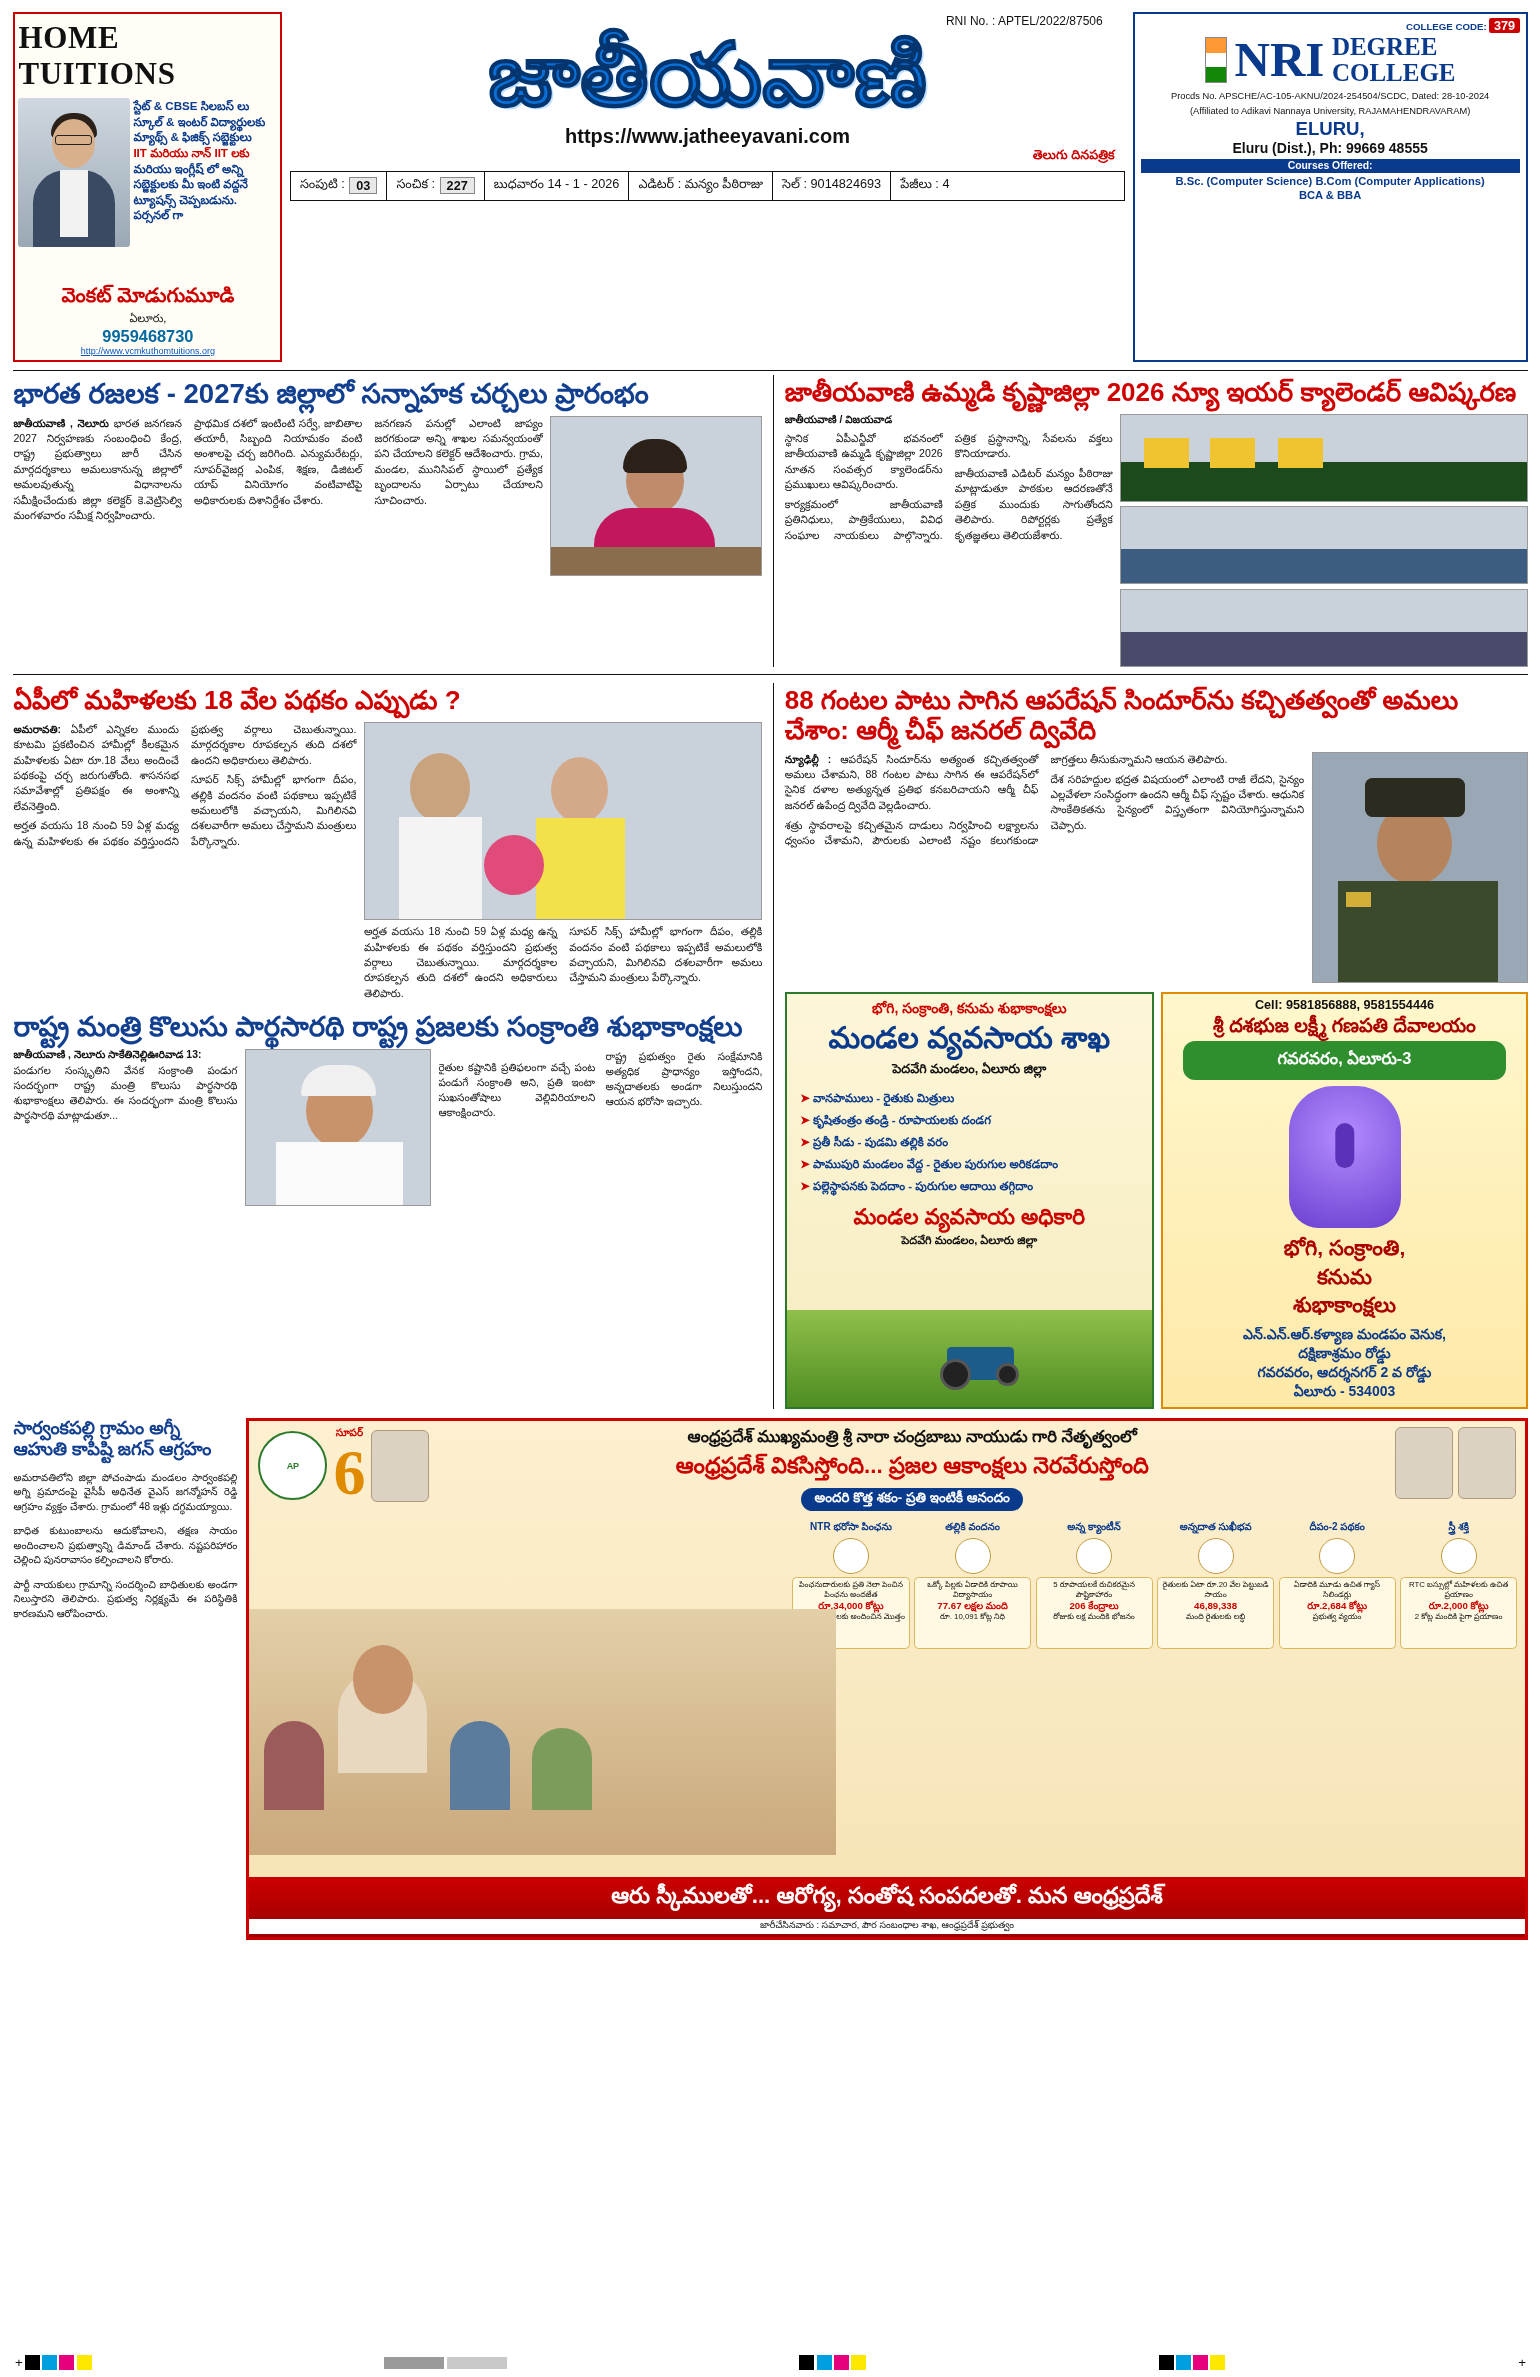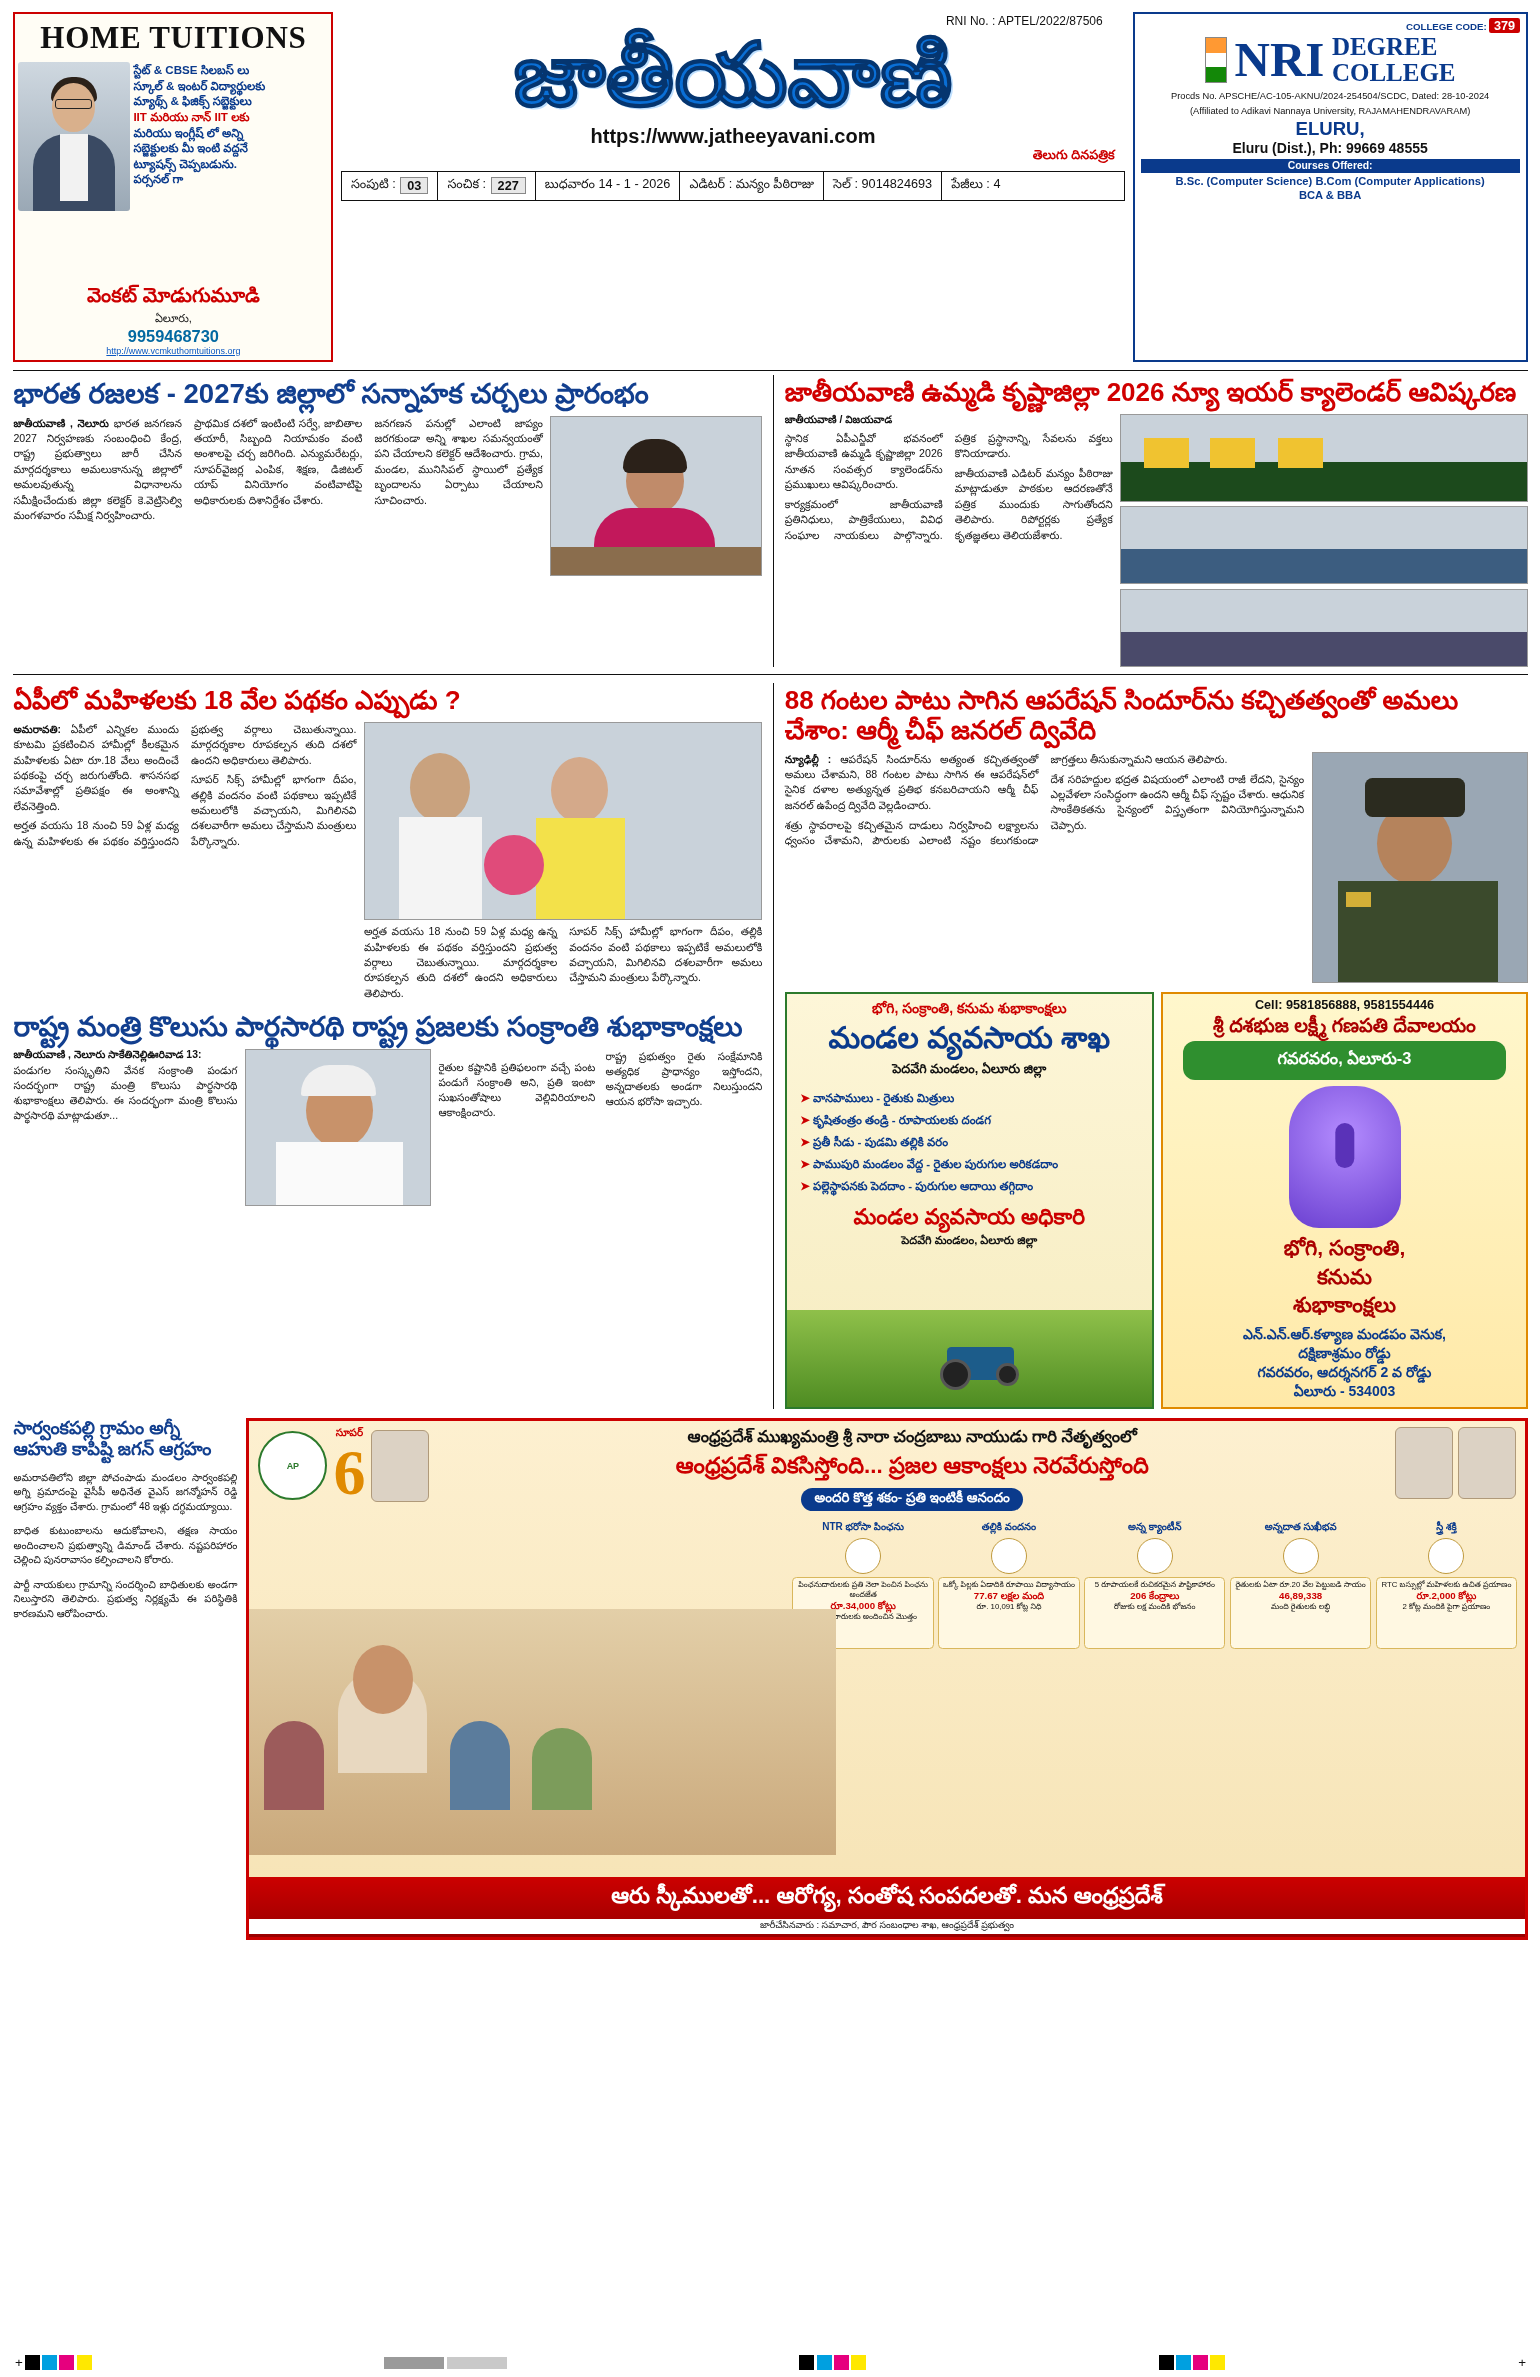--- a/index.html
+++ b/index.html
@@ -10,21 +10,21 @@
     font-family:"Liberation Sans", sans-serif;
     color:#111;
     position:relative;
     overflow:hidden;
   }
   .page { position:relative; width:1541px; height:2377px; padding:12px 13.4px; }
 
   
   .masthead { display:flex; align-items:stretch; gap:7.5px; height:350px; }
   .ad-left {
-    width:320px; border:2.2px solid #c00; position:relative; background:#fffdf5;
+    width:269px; border:2.2px solid #c00; position:relative; background:#fffdf5;
     display:flex; flex-direction:column; align-items:center; padding:4.5px 3px;
   }
   .ad-left .ht-title {
     font-family:"Liberation Serif", serif; font-weight:bold; font-size:31px;
     letter-spacing:0.7px; color:#111; margin:1.5px 0 3px;
   }
   .ad-left-body { display:flex; width:100%; gap:3px; flex:1; }
   .ad-photo {
     width:112px; height:149px; border-radius:3px;
     background:linear-gradient(#cfd8e0,#9aa8b5);
@@ -454,20 +454,29 @@
             <div>రోజుకు లక్ష మందికి భోజనం</div>
           </div>
         </div>
         <div class="scheme">
           <div class="nm">అన్నదాత సుఖీభవ</div>
           <div class="ic"></div>
           <div class="dt">
             <div>రైతులకు ఏటా రూ.20 వేల పెట్టుబడి సాయం</div>
             <div class="amt">46,89,338</div>
             <div>మంది రైతులకు లబ్ధి</div>
+          </div>
+        </div>
+        <div class="scheme">
+          <div class="nm">దీపం-2 పథకం</div>
+          <div class="ic"></div>
+          <div class="dt">
+            <div>ఏడాదికి మూడు ఉచిత గ్యాస్ సిలిండర్లు</div>
+            <div class="amt">రూ.2,684 కోట్లు</div>
+            <div>ప్రభుత్వ వ్యయం</div>
           </div>
         </div>
         <div class="scheme">
           <div class="nm">స్త్రీ శక్తి</div>
           <div class="ic"></div>
           <div class="dt">
             <div>RTC బస్సుల్లో మహిళలకు ఉచిత ప్రయాణం</div>
             <div class="amt">రూ.2,000 కోట్లు</div>
             <div>2 కోట్ల మందికి పైగా ప్రయాణం</div>
           </div>

